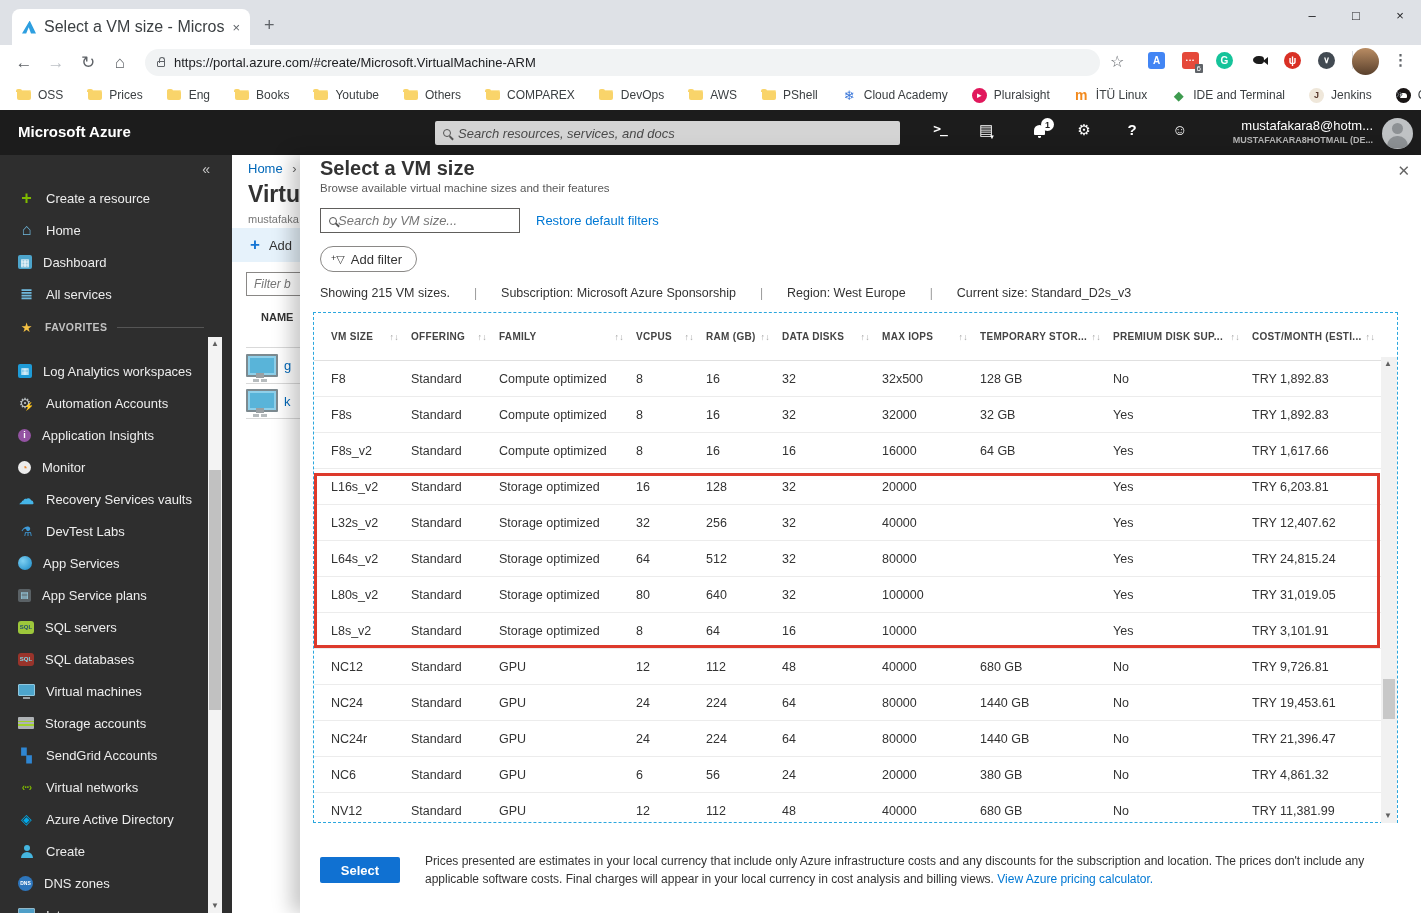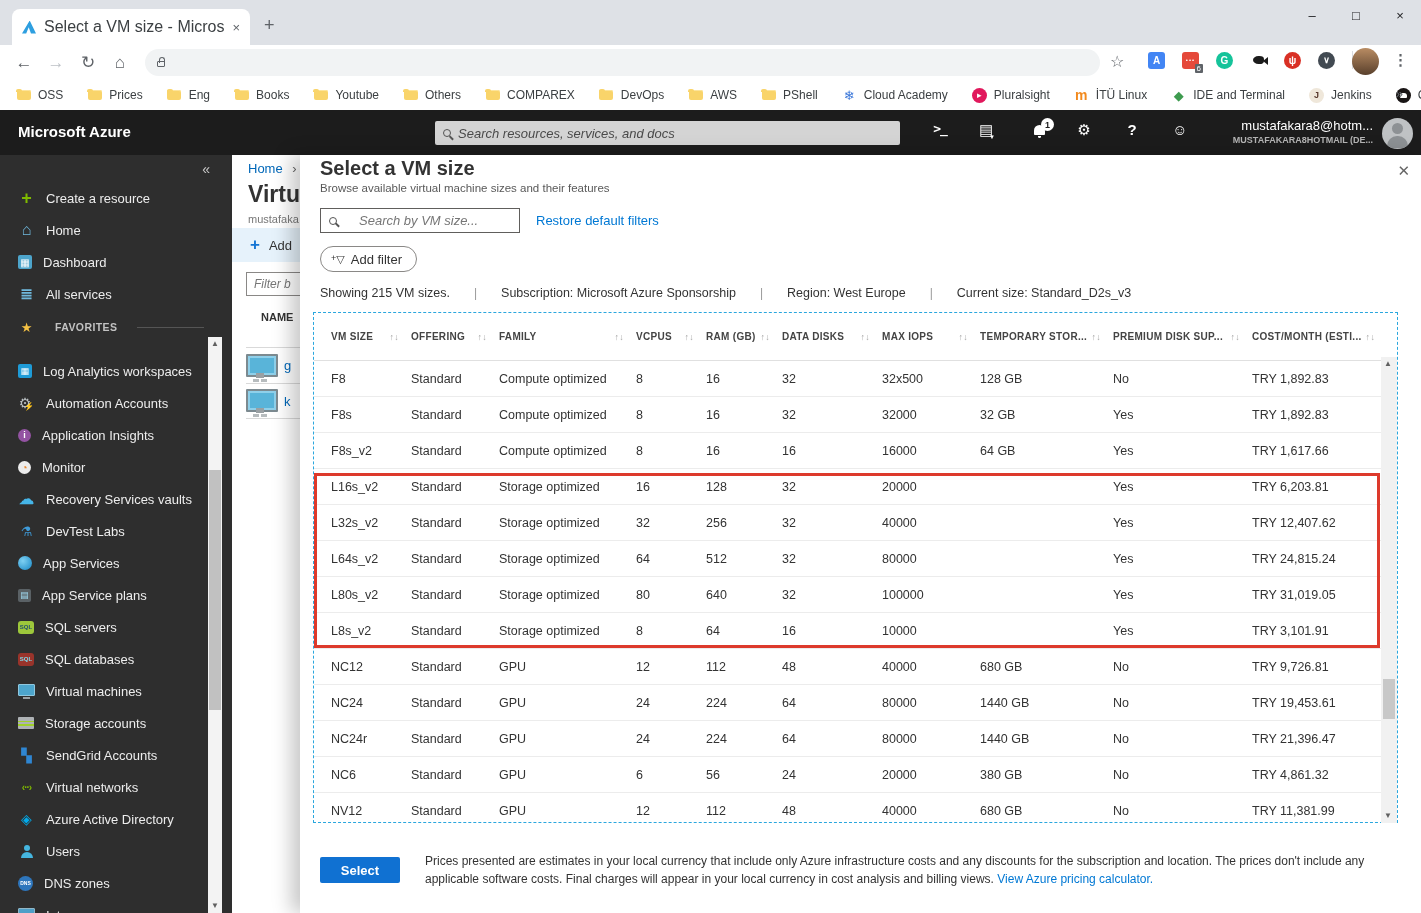--- a/index.html
+++ b/index.html
@@ -83,21 +83,21 @@
   #az-avatar::before { content:""; position:absolute; left:10px; top:5px; width:11px; height:11px; border-radius:50%; background:#8d9194; }
   #az-avatar::after { content:""; position:absolute; left:5px; top:18px; width:21px; height:12px; border-radius:10px 10px 0 0; background:#8d9194; }
 
   
   #sidebar { position:absolute; left:0; top:155px; width:232px; height:758px; background:#2e2e2e; }
   #collapse-ic { position:absolute; right:22px; top:6px; color:#c8c8c8; font-size:14px; }
   #side-top { position:absolute; left:0; top:27px; width:208px; }
   .side-item { height:32px; display:flex; align-items:center; padding-left:18px; gap:11px; cursor:pointer; }
   .side-label { color:#ededed; font-size:13px; white-space:nowrap; }
   .fav-ic { width:17px; height:17px; display:inline-flex; align-items:center; justify-content:center; flex:0 0 auto; }
-  #fav-header { height:30px; display:flex; align-items:center; padding-left:18px; gap:20px; margin-top:2px; }
+  #fav-header { height:30px; display:flex; align-items:center; padding-left:18px; gap:10px; margin-top:2px; }
   #fav-label { color:#c2c2c2; font-size:10.5px; font-weight:700; letter-spacing:.4px; }
   #fav-line { flex:1; height:1px; background:#555; margin-right:4px; }
   #side-favs { position:absolute; left:0; top:200px; width:208px; }
   
   .ic-create::before { content:"+"; color:#7fba00; font-size:18px; font-weight:700; }
   .ic-home::before { content:"⌂"; color:#6fb8dc; font-size:16px; font-weight:700; }
   .ic-dashboard { background:#4da5cc; border-radius:2px; width:14px; height:14px; }
   .ic-dashboard::before { content:"▦"; color:#fff; font-size:10px; }
   .ic-all-services::before { content:"≣"; color:#6fb8dc; font-size:15px; font-weight:700; }
   .ic-favorites-star::before { content:"★"; color:#f6c244; font-size:13px; }
@@ -154,21 +154,21 @@
   .vm-big::before { content:""; position:absolute; left:0; top:0; width:28px; height:19px; background:#59b4d9; border:2px solid #7c8a90; border-radius:1px; box-shadow:inset 0 0 0 2px #8fd0ea; }
   .vm-big::after { content:""; position:absolute; left:10px; top:19px; width:8px; height:5px; background:#9aa0a3; box-shadow:-4px 5px 0 -1px #b7bcbe, 4px 5px 0 -1px #b7bcbe; }
   .vm-link { color:#0067b8; font-size:13px; }
   .vm-row:last-child { border-bottom:1px solid #d9d9d9; }
 
   
   #flyout { position:absolute; left:300px; top:155px; width:1121px; height:758px; background:#fff; z-index:2; box-shadow:-9px 0 18px rgba(0,0,0,.22); }
   #panel-close { position:absolute; right:11px; top:7px; color:#666; font-size:15px; }
   #panel-title { position:absolute; left:20px; top:2px; font-size:20px; font-weight:600; color:#333; }
   #panel-sub { position:absolute; left:20px; top:27px; font-size:11.5px; color:#595959; }
-  #vmsize-search { position:absolute; left:20px; top:53px; width:200px; height:25px; border:1px solid #605e5c; display:flex; align-items:center; padding:0 8px; gap:22px; background:#fff; }
+  #vmsize-search { position:absolute; left:20px; top:53px; width:200px; height:25px; border:1px solid #605e5c; display:flex; align-items:center; padding:0 8px; gap:1px; background:#fff; }
   #vmsize-search input { border:none; outline:none; width:100%; font-style:italic; font-size:13px; color:#555; font-family:"Liberation Sans",sans-serif; }
   #vmsize-search input::placeholder { color:#767676; }
   #restore-link { position:absolute; left:236px; top:58px; font-size:13px; color:#0078d4; cursor:pointer; }
   #add-filter { position:absolute; left:20px; top:91px; height:26px; padding:0 14px 0 10px; border:1px solid #8a8886; border-radius:13px; display:flex; align-items:center; gap:6px; font-size:13px; color:#333; background:#fff; }
   .filter-glyph { font-size:11px; color:#333; }
   .filter-glyph .p { font-size:9px; vertical-align:top; }
   #summary { position:absolute; left:20px; top:131px; display:flex; gap:0; align-items:center; }
   .sum-item { font-size:12.5px; color:#333; }
   .sum-div { color:#999; margin:0 24px; font-size:12px; }
 
@@ -208,20 +208,21 @@
 </div>
 
 <div id="navbar">
   <span class="nav-ic" style="margin-left:8px">←</span>
   <span class="nav-ic disabled">→</span>
   <span class="nav-ic">↻</span>
   <span class="nav-ic">⌂</span>
 </div>
 <div id="omnibox">
   <span class="lock-icon"></span>
+  <span id="url-text">https://portal.azure.com/#create/Microsoft.VirtualMachine-ARM</span>
 </div>
 <span id="star-icon">☆</span>
 <div id="extensions">
     <span class="ext ext-translate"></span>
     <span class="ext ext-extension-grid">
       <span class="ext-badge">6</span>
     </span>
     <span class="ext ext-grammarly"></span>
     <span class="ext ext-fish"></span>
     <span class="ext ext-stop-hand"></span>
@@ -400,21 +401,21 @@
       <div class="side-item">
         <span class="fav-ic ic-virtual-network"></span>
         <span class="side-label">Virtual networks</span>
       </div>
       <div class="side-item">
         <span class="fav-ic ic-azure-ad"></span>
         <span class="side-label">Azure Active Directory</span>
       </div>
       <div class="side-item">
         <span class="fav-ic ic-users"></span>
-        <span class="side-label">Users</span>
+        <span class="side-label">Create</span>
       </div>
       <div class="side-item">
         <span class="fav-ic ic-dns-zone"></span>
         <span class="side-label">DNS zones</span>
       </div>
       <div class="side-item">
         <span class="fav-ic ic-intune"></span>
         <span class="side-label">Intune</span>
       </div>
     </div>

